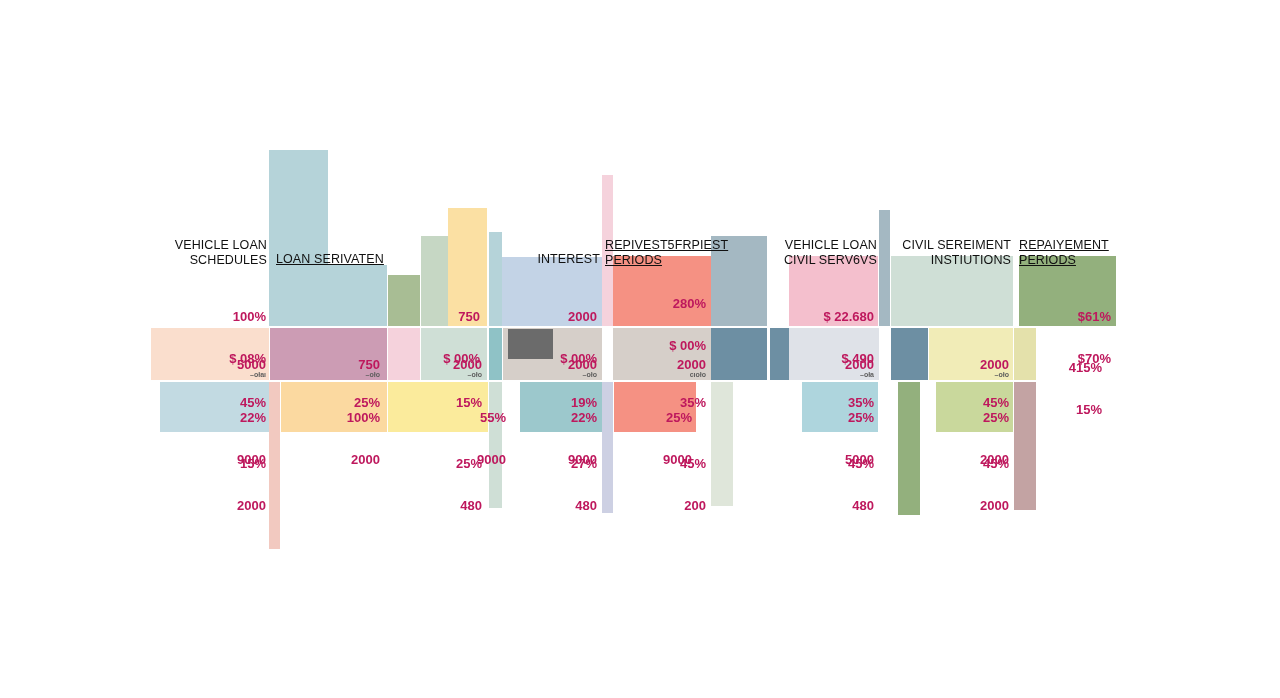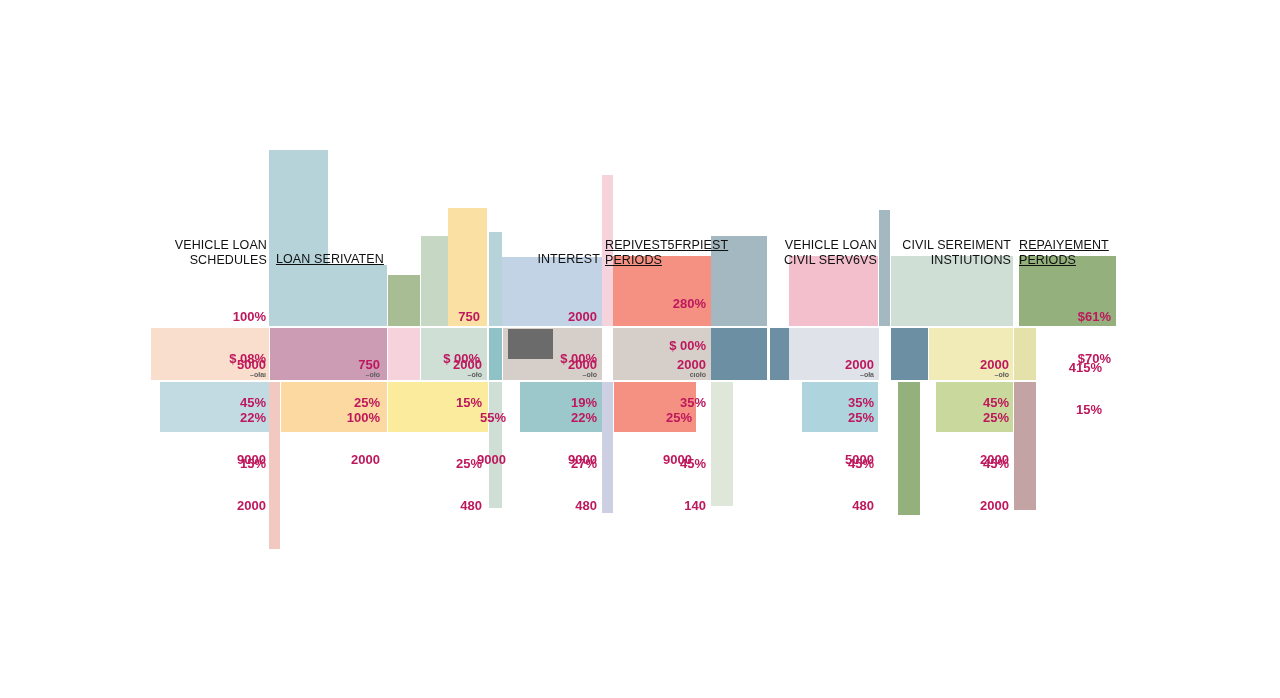--- a/index.html
+++ b/index.html
@@ -125,20 +125,24 @@
     <span>$ 00%</span>
   </div>
   <div class="val" style="left:497px; top:285px; width:100px;">
     <span>2000</span><br>
     <span>$ 00%</span>
   </div>
   <div class="val" style="left:608px; top:272px; width:98px;">
     <span>280%</span><br>
     <span>$ 00%</span>
   </div>
+  <div class="val" style="left:784px; top:285px; width:90px;">
+    <span>$ 22.680</span><br>
+    <span>$ 490</span>
+  </div>
   <div class="val" style="left:1012px; top:285px; width:99px;">
     <span>$61%</span><br>
     <span>$70%</span>
   </div>
 
   <div class="val" style="left:160px; top:336px; width:106px; line-height:19px;">
     <span>5000</span><br>
     <span>45%</span>
   </div>
   <div class="sub" style="left:160px; top:371px; width:106px;">–ołaı</div>
@@ -220,21 +224,21 @@
   <div class="val" style="left:400px; top:432px; width:82px;">
     <span>25%</span><br>
     <span>480</span>
   </div>
   <div class="val" style="left:512px; top:432px; width:85px;">
     <span>27%</span><br>
     <span>480</span>
   </div>
   <div class="val" style="left:620px; top:432px; width:86px;">
     <span>45%</span><br>
-    <span>140</span>
+    <span>200</span>
   </div>
   <div class="val" style="left:790px; top:432px; width:84px;">
     <span>45%</span><br>
     <span>480</span>
   </div>
   <div class="val" style="left:925px; top:432px; width:84px;">
     <span>45%</span><br>
     <span>2000</span>
   </div>
 

